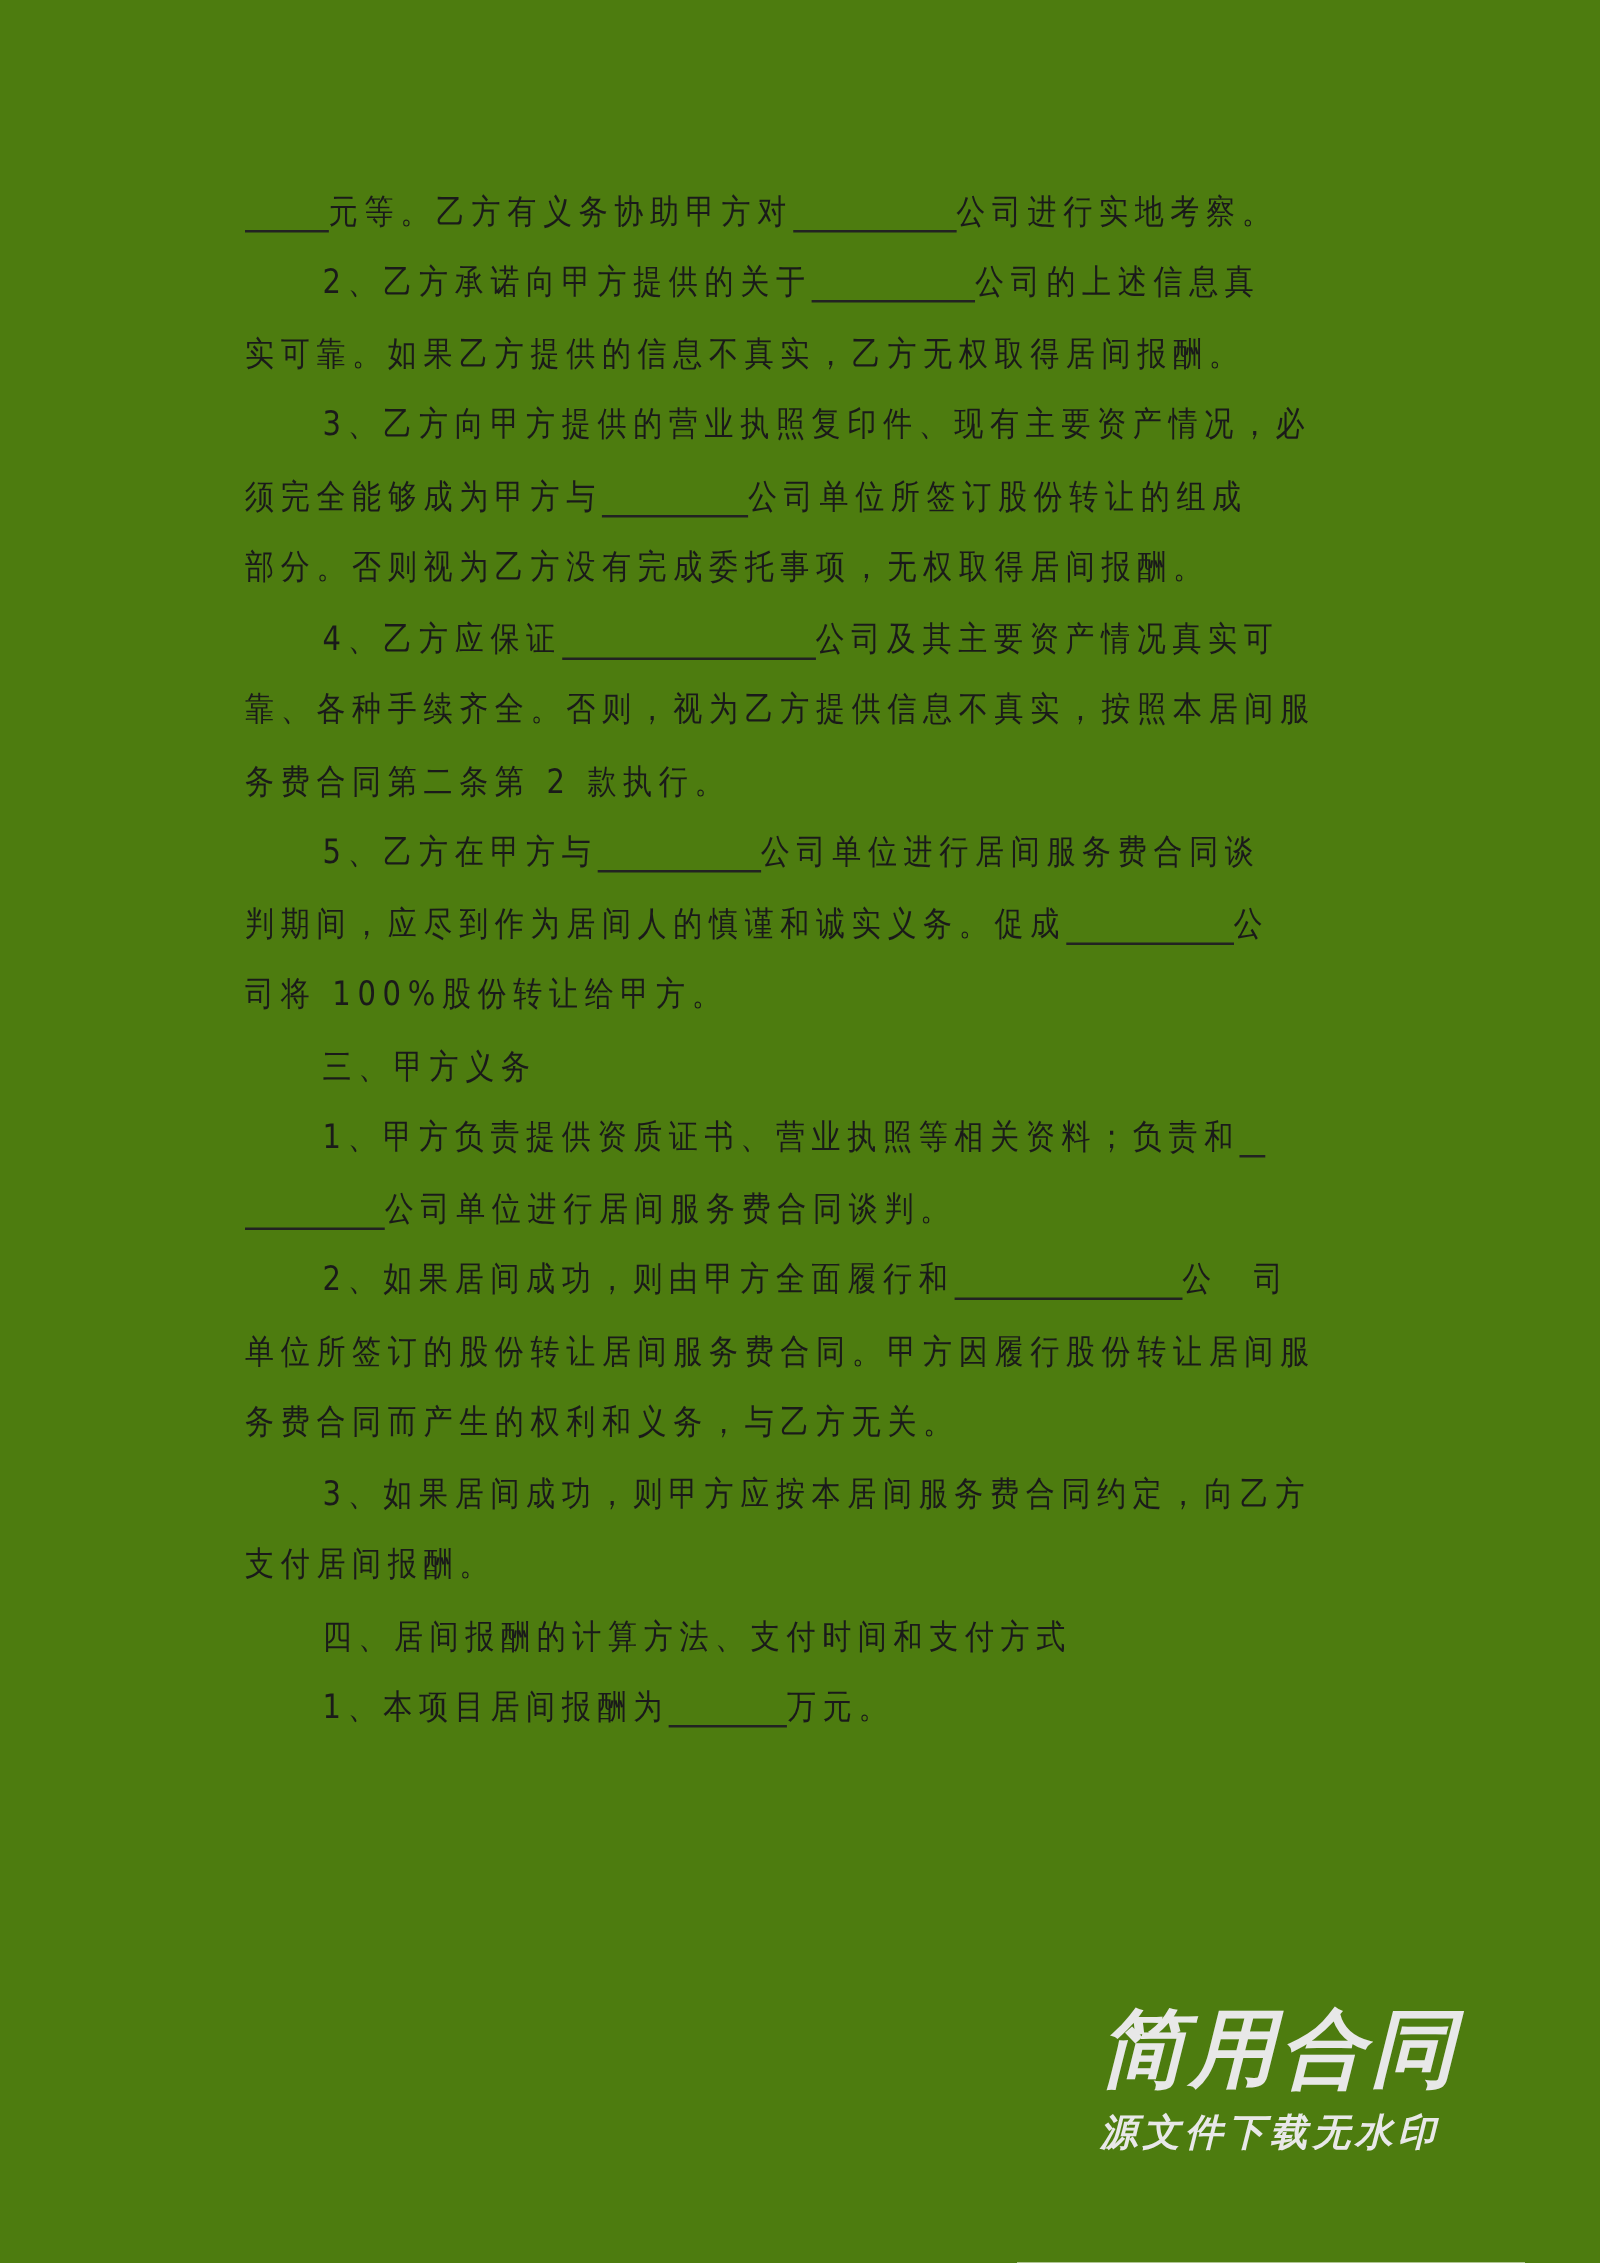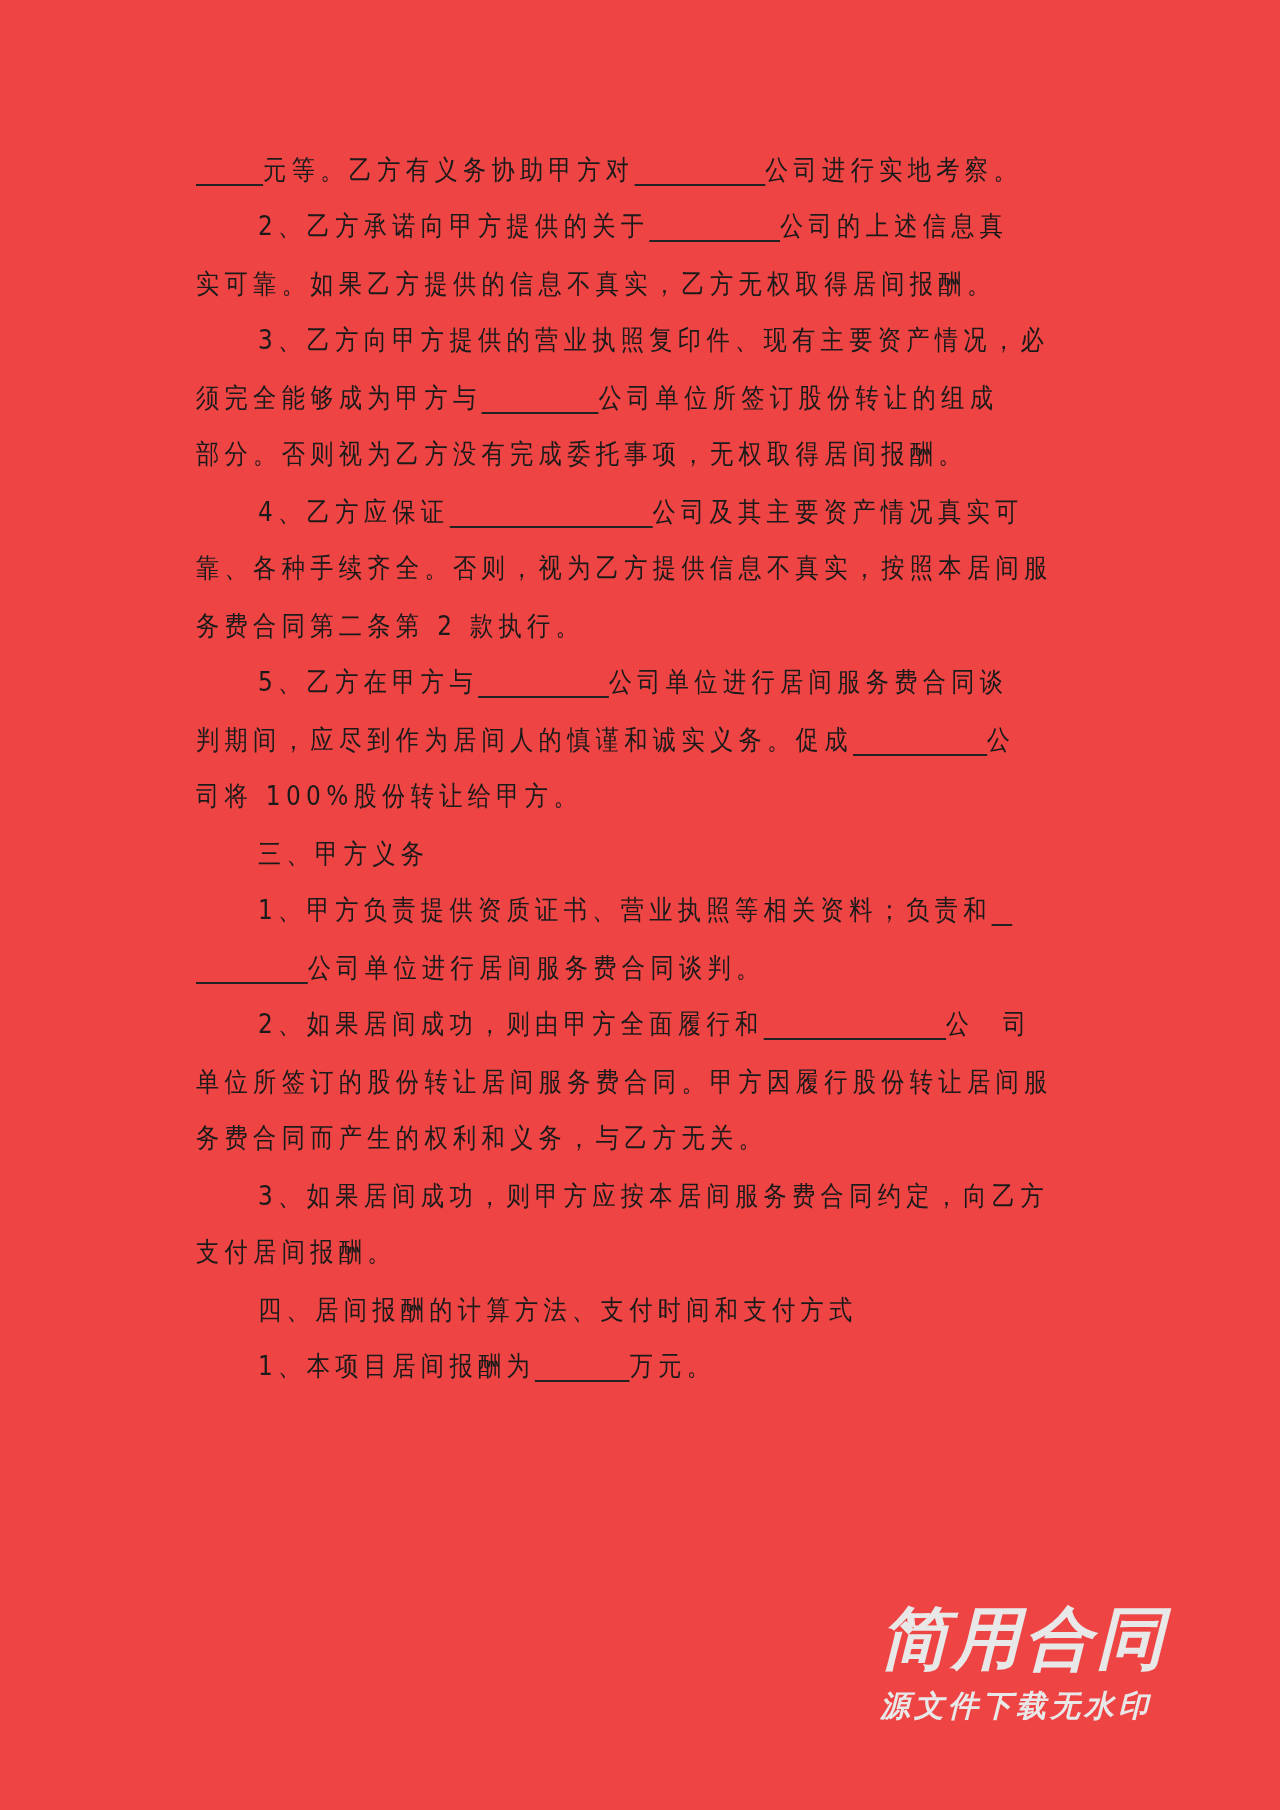--- a/index.html
+++ b/index.html
@@ -12,21 +12,21 @@
       height: 1810px;
       position: relative;
       overflow: hidden;
       font-family: "DejaVu Sans", "Liberation Sans", sans-serif;
       color: #1a1a1a;
     }
     .page {
       position: absolute;
       left: 0; top: 0;
       width: 1280px; height: 1810px;
-      background: #ef4444;
+      background: #4d7c0f;
     }
     .line {
       position: absolute;
       left: 196px;
       height: 40px;
       line-height: 40px;
       font-size: 27px;
       letter-spacing: 6.2px;
       white-space: nowrap;
       transform: scaleX(0.86);

